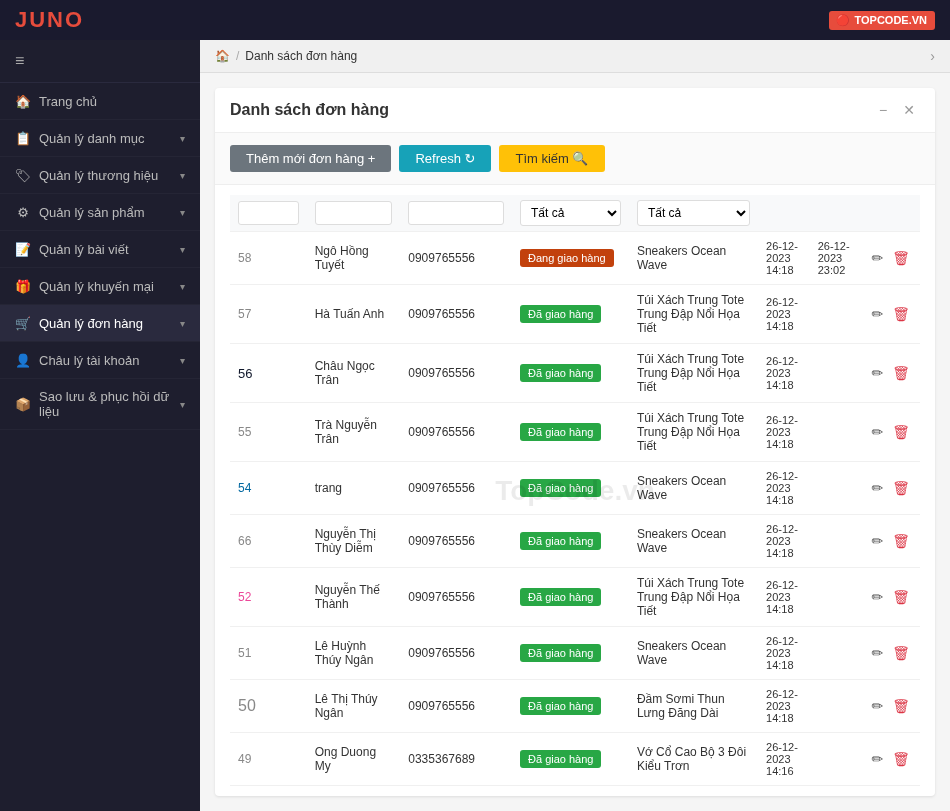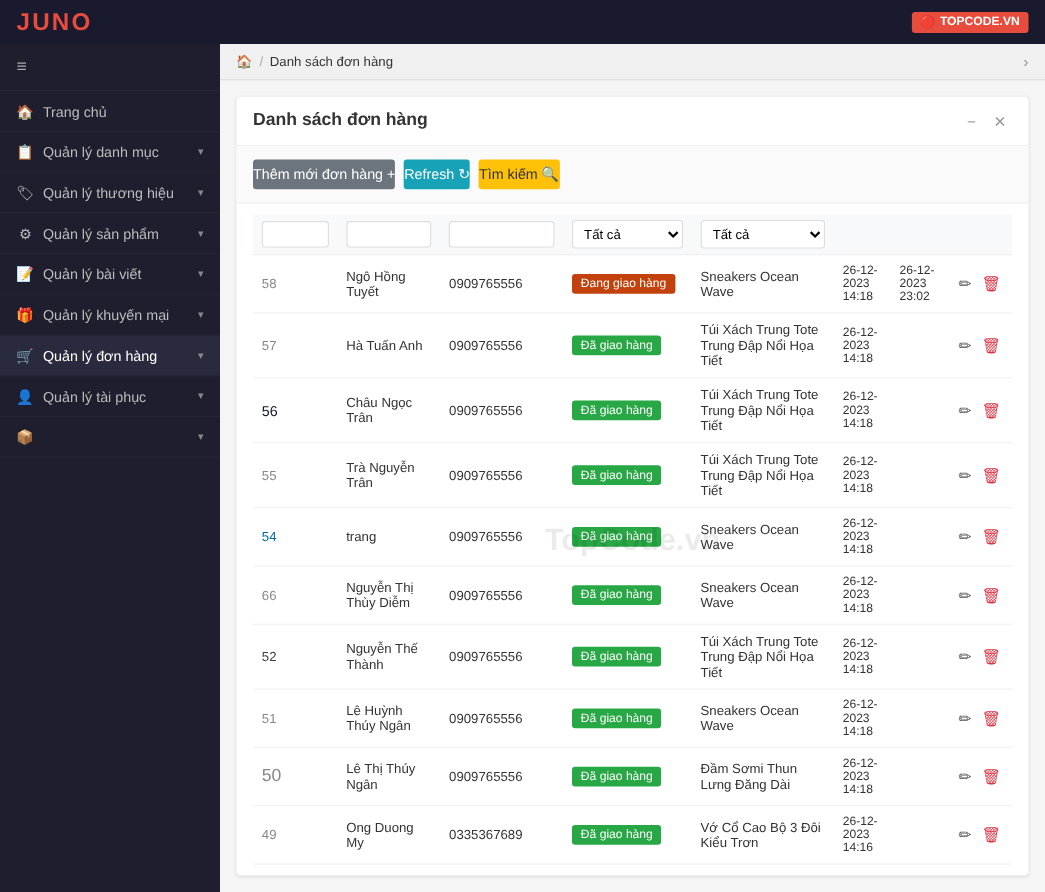--- a/index.html
+++ b/index.html
@@ -167,21 +167,21 @@
 
     
     .toolbar {
       display: flex;
       gap: 8px;
       padding: 12px 15px;
       border-bottom: 1px solid #eee;
       background: #fafafa;
     }
     .btn {
-      padding: 6px 0;
+      padding: 6px 16px;
       border: none;
       border-radius: 3px;
       cursor: pointer;
       font-size: 13px;
       display: flex;
       align-items: center;
       gap: 5px;
     }
     .btn-primary {
       background: #6c757d;
@@ -342,27 +342,28 @@
     <div class="sidebar-item active">
       <div class="sidebar-item-left">
         <span class="sidebar-icon">🛒</span>
         <span>Quản lý đơn hàng</span>
       </div>
       <span class="sidebar-chevron">▾</span>
     </div>
     <div class="sidebar-item">
       <div class="sidebar-item-left">
         <span class="sidebar-icon">👤</span>
-        <span>Quản lý tài phục</span>
+        <span>Châu lý tài khoản</span>
       </div>
       <span class="sidebar-chevron">▾</span>
     </div>
     <div class="sidebar-item">
       <div class="sidebar-item-left">
         <span class="sidebar-icon">📦</span>
+        <span>Sao lưu &amp; phục hồi dữ liệu</span>
       </div>
       <span class="sidebar-chevron">▾</span>
     </div>
   </div>
 
   <div class="content-area">
 
     <div class="breadcrumb-bar">
       <span class="breadcrumb-home-icon">🏠</span>
       <span class="breadcrumb-separator">/</span>
@@ -519,21 +520,21 @@
 14:18</td>
       <td style="white-space:pre-line;font-size:11px"></td>
       <td>
         <div class="action-btns">
           <button class="action-btn">✏</button>
           <button class="action-btn" style="color:#dc3545">🗑</button>
         </div>
       </td>
     </tr>
                 <tr>
-      <td style="color:#404040;font-size:12px">52</td>
+      <td style="color:#ec4899;font-size:12px">52</td>
       <td>Nguyễn Thế Thành</td>
       <td>0909765556</td>
       <td>
         <span class="badge" style="background:#28a745;color:white;font-size:11px">Đã giao hàng</span>
       </td>
       <td>Túi Xách Trung Tote Trung Đập Nổi Họa Tiết</td>
       <td style="white-space:pre-line;font-size:11px">26-12-2023
 14:18</td>
       <td style="white-space:pre-line;font-size:11px"></td>
       <td>

